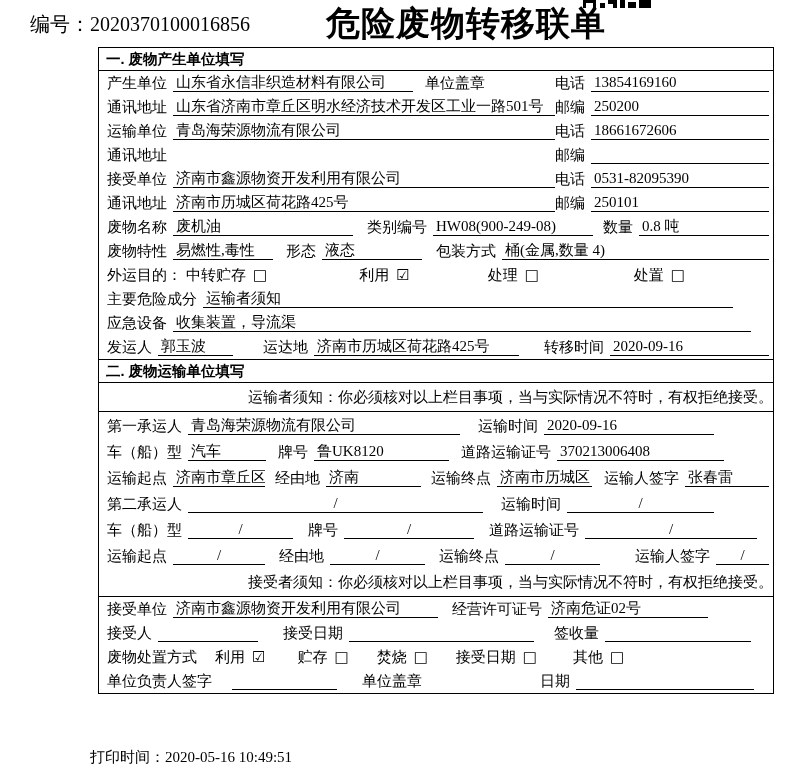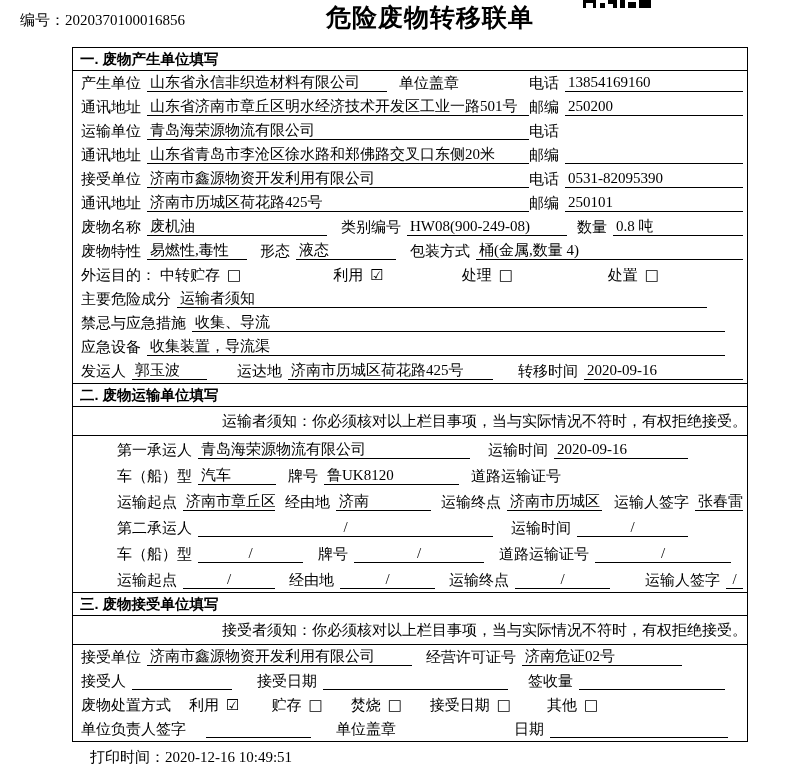--- a/index.html
+++ b/index.html
@@ -1,43 +1,43 @@
 <!DOCTYPE html>
 <html><head>
 <meta charset="utf-8">
 <style>
   html,body { margin:0; padding:0; }
   body {
     width:796px; height:768px; background:#ffffff; color:#000;
     font-family:"Liberation Serif","DejaVu Serif",serif;
     position:relative; overflow:hidden;
   }
-  .docno { position:absolute; left:20px; top:11px; font-size:15px; white-space:nowrap; }
+  .docno { position:absolute; left:30px; top:11px; font-size:20px; white-space:nowrap; }
   .doc-title {
-    position:absolute; left:326px; top:1px; font-size:25px; font-weight:bold;
+    position:absolute; left:326px; top:1px; font-size:34px; font-weight:bold;
     font-family:Liberation Serif, serif; letter-spacing:1px; white-space:nowrap;
   }
   .qr { position:absolute; left:583px; top:0; }
   .form {
-    position:absolute; left:72px; top:47px; width:676px; box-sizing:border-box;
+    position:absolute; left:98px; top:47px; width:676px; box-sizing:border-box;
     border:1px solid #000;
   }
   .sec-title {
     height:22px; line-height:22px; padding-left:7px; font-size:14.5px; font-weight:bold;
     font-family:"Liberation Sans","DejaVu Sans",sans-serif;
     border-bottom:1px solid #000;
   }
   .sec-title.mid { border-top:1px solid #000; }
   .notice { height:28px; line-height:28px; padding-left:7px; font-size:15px; border-bottom:1px solid #000; white-space:nowrap;text-align:right; }
   .row {
     display:flex; align-items:flex-end; box-sizing:border-box;
     padding:0 4px 3px 8px; font-size:15px;
   }
   .sec1 .row { height:24px; }
-  .sec2 .row { height:26px;margin-left:36px; }
+  .sec2 .row { height:26px; }
   .sec3 .row { height:24px; }
   .lbl { white-space:nowrap; line-height:18px; }
   .val {
     border-bottom:1px solid #000; white-space:nowrap; overflow:hidden;
     padding:0 3px; margin-left:6px; line-height:18px; min-height:18px; box-sizing:border-box;
   }
   .fill { flex:1; }
   .rg { margin-left:auto; width:214px; display:flex; align-items:flex-end; }
   .rg .val { flex:1; }
   .opt { display:flex; align-items:flex-end; }
@@ -88,26 +88,26 @@
         <span class="lbl">邮编</span>
         <span class="val">250200</span>
       </div>
     </div>
 
     <div class="row">
       <span class="lbl">运输单位</span>
       <span class="val fill">青岛海荣源物流有限公司</span>
       <div class="rg">
         <span class="lbl">电话</span>
+        <span class="val">18661672606</span>
       </div>
     </div>
 
     <div class="row">
       <span class="lbl">通讯地址</span>
-      <span class="val fill">山东省青岛市李沧区徐水路和郑佛路交叉口东侧20米</span>
       <div class="rg">
         <span class="lbl">邮编</span>
         <span class="val"></span>
       </div>
     </div>
 
     <div class="row">
       <span class="lbl">接受单位</span>
       <span class="val fill">济南市鑫源物资开发利用有限公司</span>
       <div class="rg">
@@ -161,24 +161,20 @@
         <span class="lbl">处置</span>
         <span class="box">□</span>
       </span>
     </div>
 
     <div class="row" style="padding-right:40px">
       <span class="lbl">主要危险成分</span>
       <span class="val fill">运输者须知</span>
     </div>
 
-    <div class="row" style="padding-right:22px">
-      <span class="lbl">禁忌与应急措施</span>
-      <span class="val fill">收集、导流</span>
-    </div>
 
     <div class="row" style="padding-right:22px">
       <span class="lbl">应急设备</span>
       <span class="val fill">收集装置，导流渠</span>
     </div>
 
     <div class="row">
       <span class="lbl">发运人</span>
       <span class="val" style="width:75px">郭玉波</span>
       <span class="lbl" style="margin-left:30px">运达地</span>
@@ -198,20 +194,21 @@
       <span class="lbl" style="margin-left:18px">运输时间</span>
       <span class="val fill" style="margin-right:55px">2020-09-16</span>
     </div>
 
     <div class="row">
       <span class="lbl">车（船）型</span>
       <span class="val" style="width:78px">汽车</span>
       <span class="lbl" style="margin-left:12px">牌号</span>
       <span class="val" style="width:135px">鲁UK8120</span>
       <span class="lbl" style="margin-left:12px">道路运输证号</span>
+      <span class="val fill" style="margin-right:45px">370213006408</span>
     </div>
 
     <div class="row">
       <span class="lbl">运输起点</span>
       <span class="val" style="width:92px">济南市章丘区</span>
       <span class="lbl" style="margin-left:10px">经由地</span>
       <span class="val" style="width:95px">济南</span>
       <span class="lbl" style="margin-left:10px">运输终点</span>
       <span class="val" style="width:95px">济南市历城区</span>
       <span class="lbl" style="margin-left:12px">运输人签字</span>
@@ -240,21 +237,20 @@
       <span class="lbl" style="margin-left:14px">经由地</span>
       <span class="val slash" style="width:95px">/</span>
       <span class="lbl" style="margin-left:14px">运输终点</span>
       <span class="val slash" style="width:95px">/</span>
       <span class="lbl" style="margin-left:35px">运输人签字</span>
       <span class="val fill slash">/</span>
     </div>
   </div>
 
   <div class="sec3">
-    <div class="sec-title mid">三. 废物接受单位填写</div>
     <div class="notice">接受者须知：你必须核对以上栏目事项，当与实际情况不符时，有权拒绝接受。</div>
 
     <div class="row">
       <span class="lbl">接受单位</span>
       <span class="val" style="width:265px">济南市鑫源物资开发利用有限公司</span>
       <span class="lbl" style="margin-left:14px">经营许可证号</span>
       <span class="val" style="width:160px">济南危证02号</span>
     </div>
 
     <div class="row">
@@ -294,13 +290,13 @@
       <span class="lbl">单位负责人签字</span>
       <span class="val" style="width:105px;margin-left:20px"></span>
       <span class="lbl" style="margin-left:25px">单位盖章</span>
       <span class="lbl" style="margin-left:118px">日期</span>
       <span class="val fill" style="margin-right:15px"></span>
     </div>
   </div>
 
 </div>
 
-<div class="footer"><span>打印时间：</span><span>2020-12-16 10:49:51</span></div>
+<div class="footer"><span>打印时间：</span><span>2020-05-16 10:49:51</span></div>
 
 </body></html>

